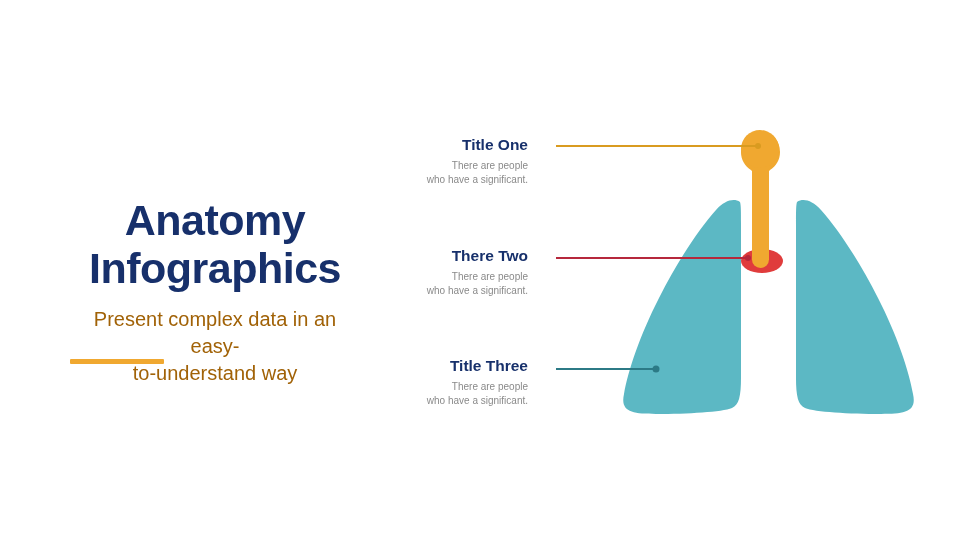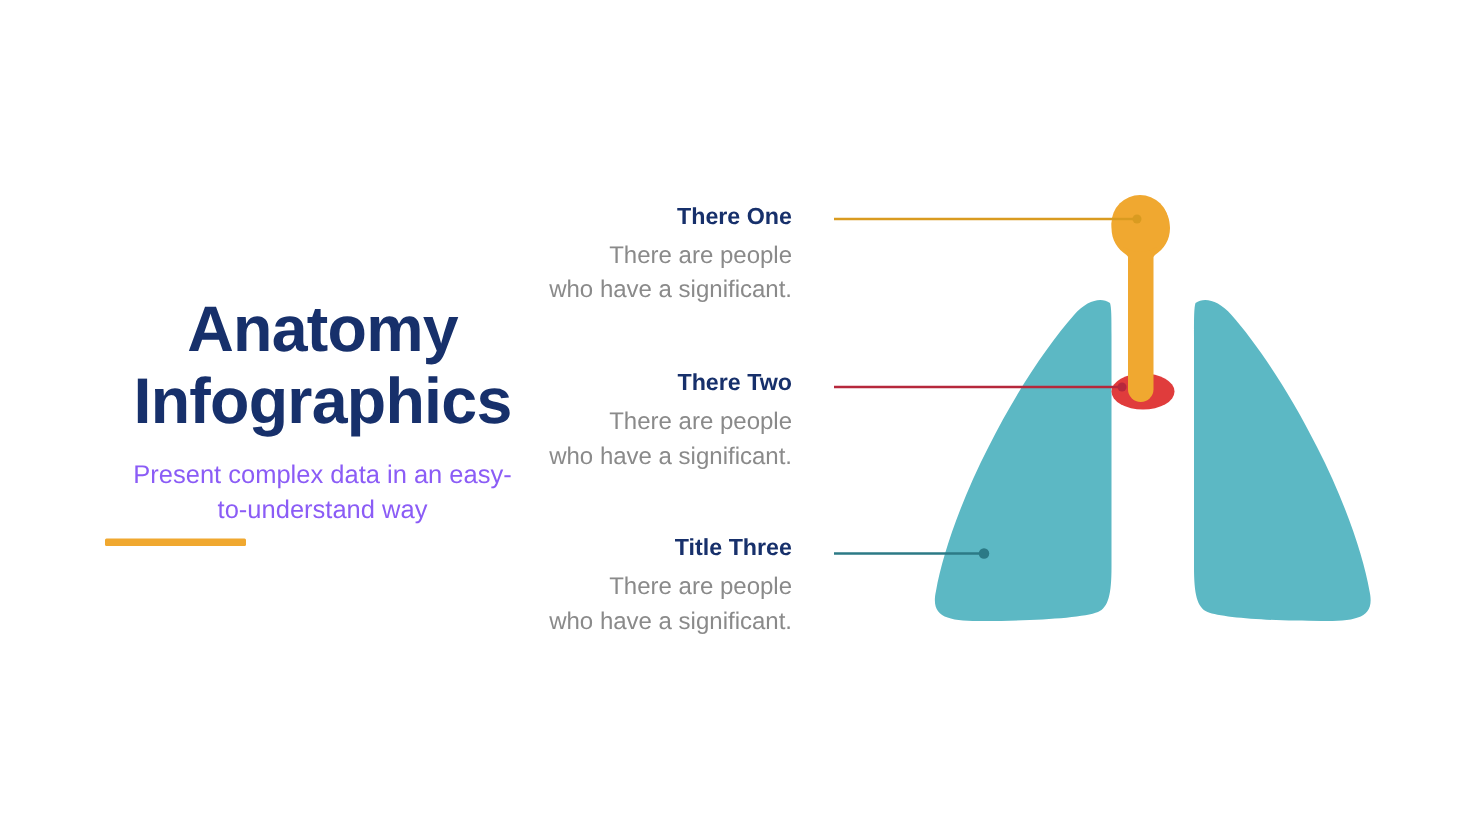--- a/index.html
+++ b/index.html
@@ -30,23 +30,23 @@
     font-size: 43px;
     font-weight: bold;
     line-height: 1.12;
     letter-spacing: -0.5px;
     color: #17306B;
     margin: 0;
     white-space: pre-line;
   }
   #hero-subtitle {
     margin: 14px 0 0 0;
-    font-size: 17px;
+    font-size: 20px;
     line-height: 1.35;
-    color: #8b5cf6;
+    color: #a16207;
     white-space: pre-line;
   }
   #hero-rule {
     position: absolute;
     left: 0px;
     top: 163px;
     width: 94px;
     height: 5px;
     background: #F0A830;
     border-radius: 1px;
@@ -60,21 +60,21 @@
     right: 452px;
   }
   .callout-title {
     font-size: 15.5px;
     font-weight: bold;
     color: #17306B;
     line-height: 1.2;
     margin: 0;
   }
   .callout-body {
-    font-size: 16px;
+    font-size: 10px;
     color: #8A8A8A;
     line-height: 1.45;
     margin: 4px 0 0 0;
     white-space: pre-line;
   }
   #callout-1 { top: 136px; }
   #callout-2 { top: 247px; }
   #callout-3 { top: 357px; }
 
   
@@ -94,21 +94,21 @@
 
   <div id="hero">
     <h1 id="hero-title">Anatomy
 Infographics</h1>
     <p id="hero-subtitle">Present complex data in an easy-
 to-understand way</p>
     <div id="hero-rule"></div>
   </div>
 
   <div class="callout" id="callout-1">
-    <div class="callout-title">There One</div>
+    <div class="callout-title">Title One</div>
     <div class="callout-body">There are people
 who have a significant.</div>
   </div>
 
   <div class="callout" id="callout-2">
     <div class="callout-title">There Two</div>
     <div class="callout-body">There are people
 who have a significant.</div>
   </div>
 

